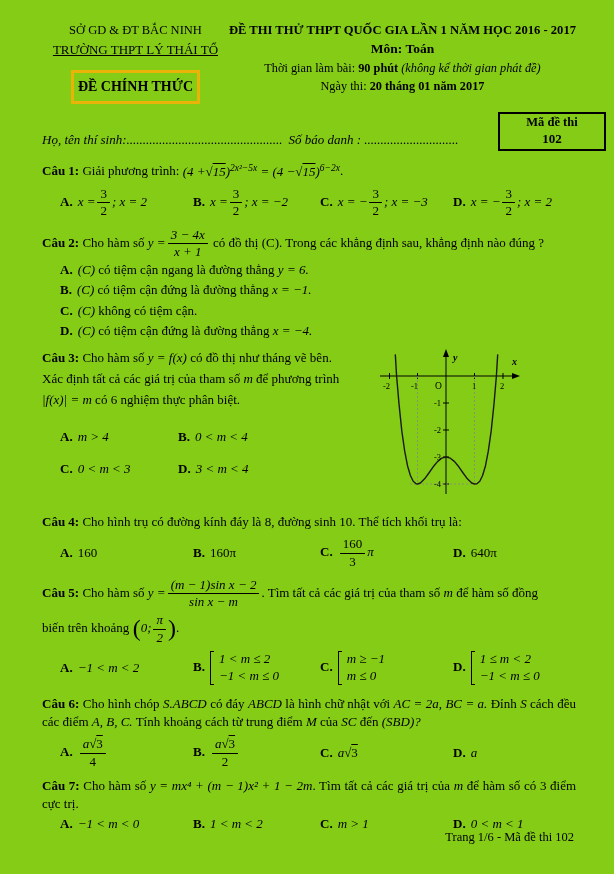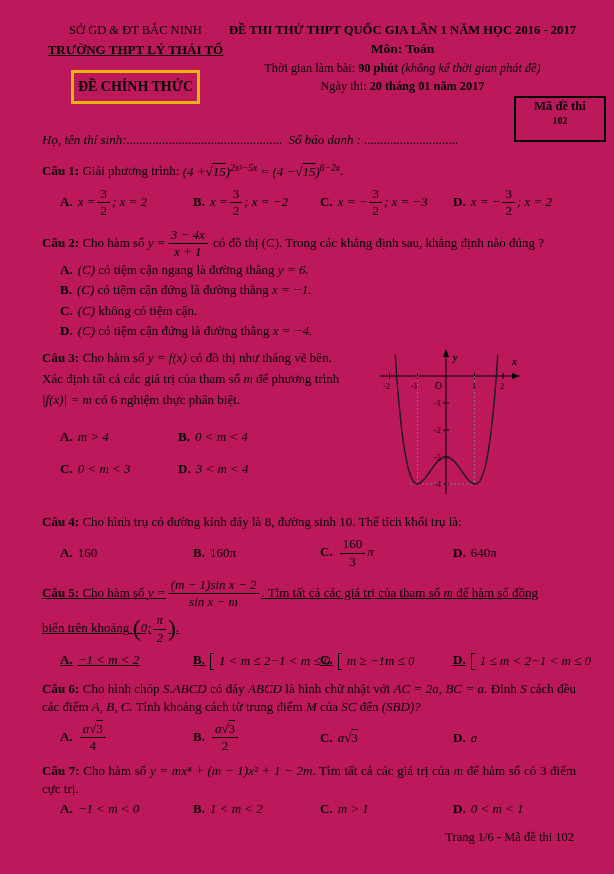--- a/index.html
+++ b/index.html
@@ -1,58 +1,58 @@
 <!DOCTYPE html>
 <html><head>
 <meta charset="utf-8">
 <style>
   * { margin:0; padding:0; box-sizing:border-box; }
   html,body { background:#fff; }
   .page {
-    position:relative; width:614px; height:874px; background:#be185d; color:#000;
+    position:relative; width:614px; height:874px; background:#84cc16; color:#000;
     font-family:"Liberation Serif","DejaVu Serif",serif; font-size:13px;
     padding:22px 38px 0 42px; overflow:hidden; line-height:1.4;
   }
   
   .hdr { display:flex; }
   .hdr-left { width:238px; text-align:center; }
   .dept { font-size:12.5px; }
-  .school { font-weight:bold; text-decoration:underline; font-size:13px; margin-top:1px; }
+  .school { font-weight:normal; text-decoration:underline; font-size:13px; margin-top:1px; }
   .official-box { display:inline-block; border:3px solid #eab308; padding:4px 4px 5px; margin-top:11px; font-weight:bold; font-size:14px; }
   .hdr-right { flex:1; text-align:center; }
   .etitle { font-weight:bold; font-size:12.6px; white-space:nowrap; }
   .esubject { font-weight:bold; font-size:13.5px; }
   .eline { font-size:12.3px; margin-top:1px; }
   
   .info-row { margin-top:27px; font-style:italic; font-size:13px; }
   .info-row .gap { display:inline-block; width:6px; }
-  .code-box { position:absolute; top:96px; right:8px; width:92px; border:2px solid #000; text-align:center; padding:1px 0 13px; font-style:normal; line-height:1.25; }
+  .code-box { position:absolute; top:112px; right:8px; width:108px; border:2px solid #000; text-align:center; padding:1px 0 2px; font-style:normal; line-height:1.25; }
   .code-box .l1 { font-weight:bold; font-size:12.5px; }
-  .code-box .l2 { font-weight:bold; font-size:10px; }
+  .code-box .l2 { font-weight:bold; font-size:13px; }
   
   .q { margin-top:9px; }
   .qlab { font-weight:bold; }
   .m { font-style:italic; }
   .just { text-align:justify; }
   .frac { display:inline-block; vertical-align:middle; text-align:center; margin:0 2px; line-height:1.1; }
   .frac .fnum { display:block; padding:0 3px 1px; border-bottom:1px solid #000; }
   .frac .fden { display:block; padding:1px 3px 0; }
   sup { font-size:9.5px; font-style:italic; }
   .rad { text-decoration:overline; }
   .optrow { display:grid; grid-template-columns:133px 127px 133px 1fr; padding-left:18px; margin-top:6px; align-items:center; }
   .opt { white-space:nowrap; }
   .olet { font-weight:bold; margin-right:5px; }
   .optlines .optline { padding-left:18px; margin-top:2px; }
   .q3wrap { display:flex; margin-top:8px; }
   .q3left { flex:1; line-height:1.6; padding-right:4px; }
   .q3opts { display:grid; grid-template-columns:118px 170px; padding-left:18px; margin-top:17px; row-gap:11px;font-family:Liberation Serif, serif; }
   .graphbox { width:202px; flex:0 0 202px; }
   .cases { display:inline-flex; vertical-align:middle; align-items:stretch; }
   .cbr { width:4px; border:1.5px solid #000; border-right:none; margin-right:5px; }
-  .crows { display:inline-flex; flex-direction:row; line-height:1.3; }
+  .crows { display:inline-flex; flex-direction:column; line-height:1.3; }
   .bigp { font-size:24px; font-style:normal; vertical-align:middle; line-height:0; position:relative; top:-1px; }
   .footer { position:absolute; bottom:28px; right:40px; font-size:12.5px; }
 </style>
 </head>
 <body>
 
 <div class="page">
 
   <header class="hdr">
     <div class="hdr-left">
@@ -165,21 +165,21 @@
       <span>Cho hình trụ có đường kính đáy là 8, đường sinh 10. Thể tích khối trụ là:</span>
     </div>
     <div class="optrow">
       <div class="opt"><b class="olet">A.</b><span>160</span></div>
       <div class="opt"><b class="olet">B.</b><span>160π</span></div>
       <div class="opt"><b class="olet">C.</b><span class="frac"><span class="fnum">160</span><span class="fden">3</span></span><span class="m">π</span></div>
       <div class="opt"><b class="olet">D.</b><span>640π</span></div>
     </div>
   </div>
 
-  <div class="q" style="text-decoration:underline;">
+  <div class="q" style="">
     <div>
       <b class="qlab">Câu 5:</b>
       <span>Cho hàm số</span>
       <span class="m">y =</span><span class="frac m"><span class="fnum">(m − 1)sin x − 2</span><span class="fden">sin x − m</span></span><span>. Tìm tất cả các giá trị của tham số</span>
       <span class="m">m</span>
       <span>để hàm số đồng</span>
     </div>
     <div style="margin-top:4px;">
       <span>biến trên khoảng</span>
       <span class="bigp">(</span><span class="m">0;</span><span class="frac m"><span class="fnum">π</span><span class="fden">2</span></span><span class="bigp">)</span><span>.</span>

